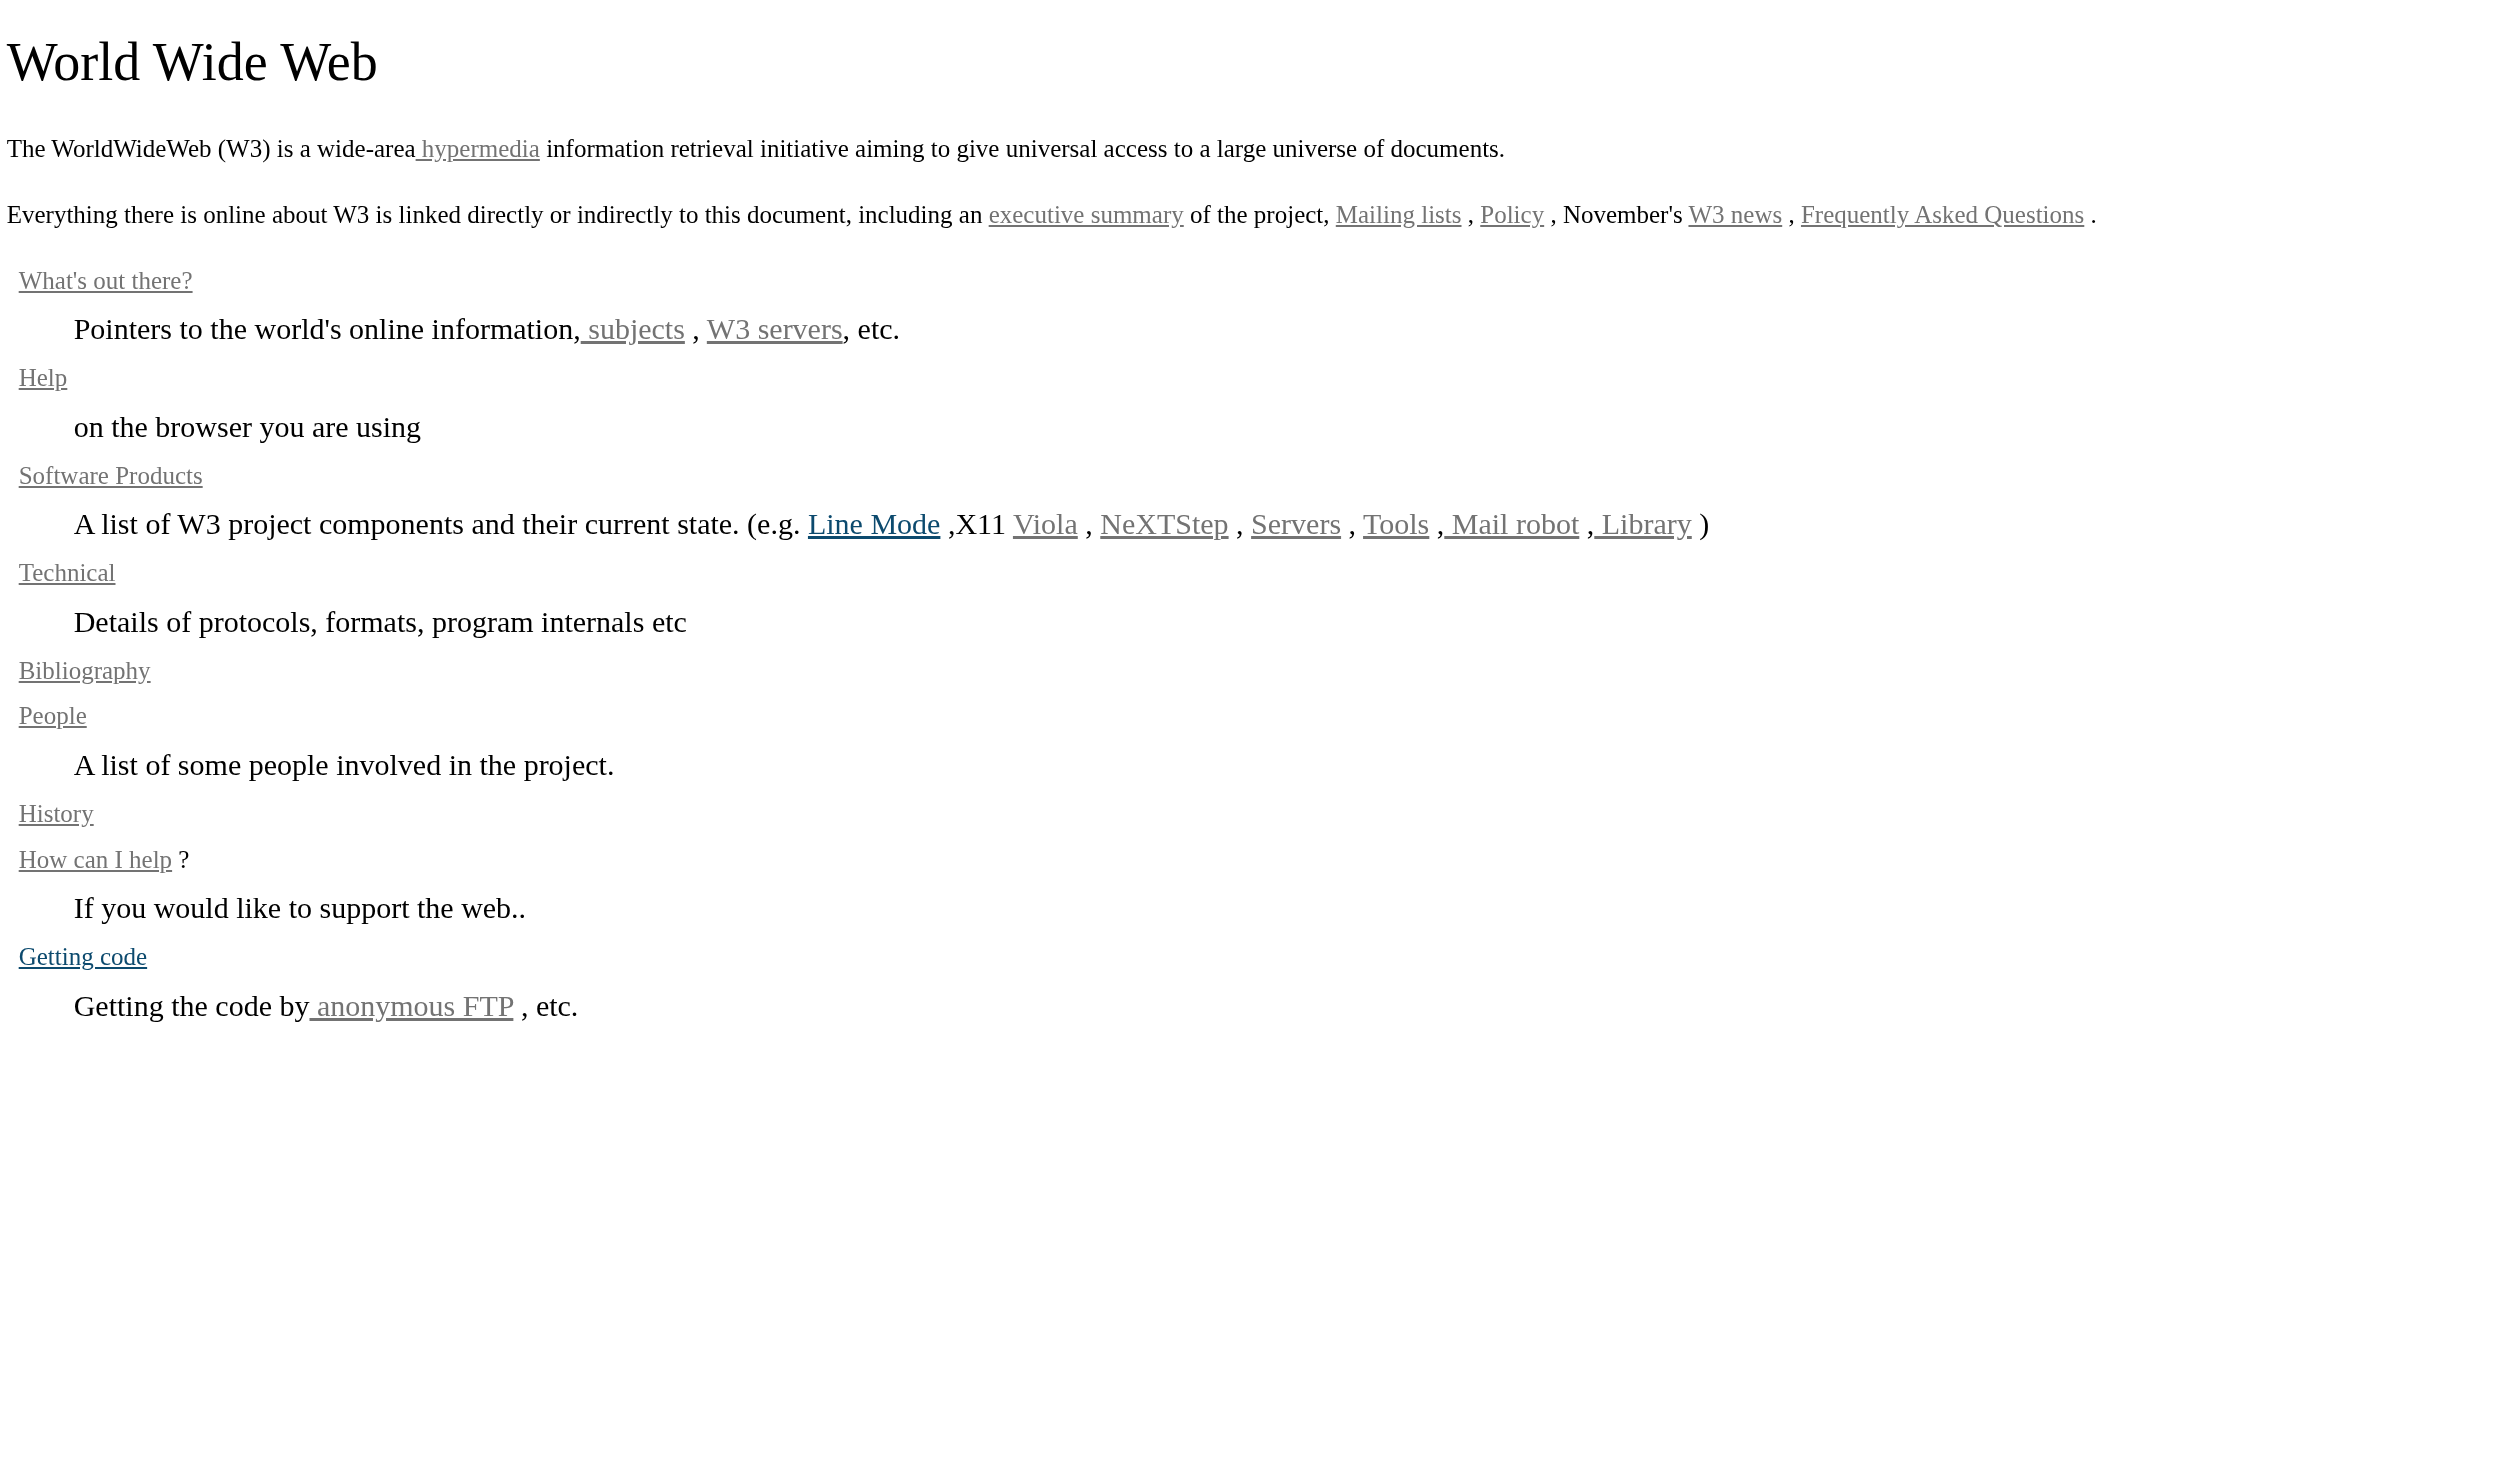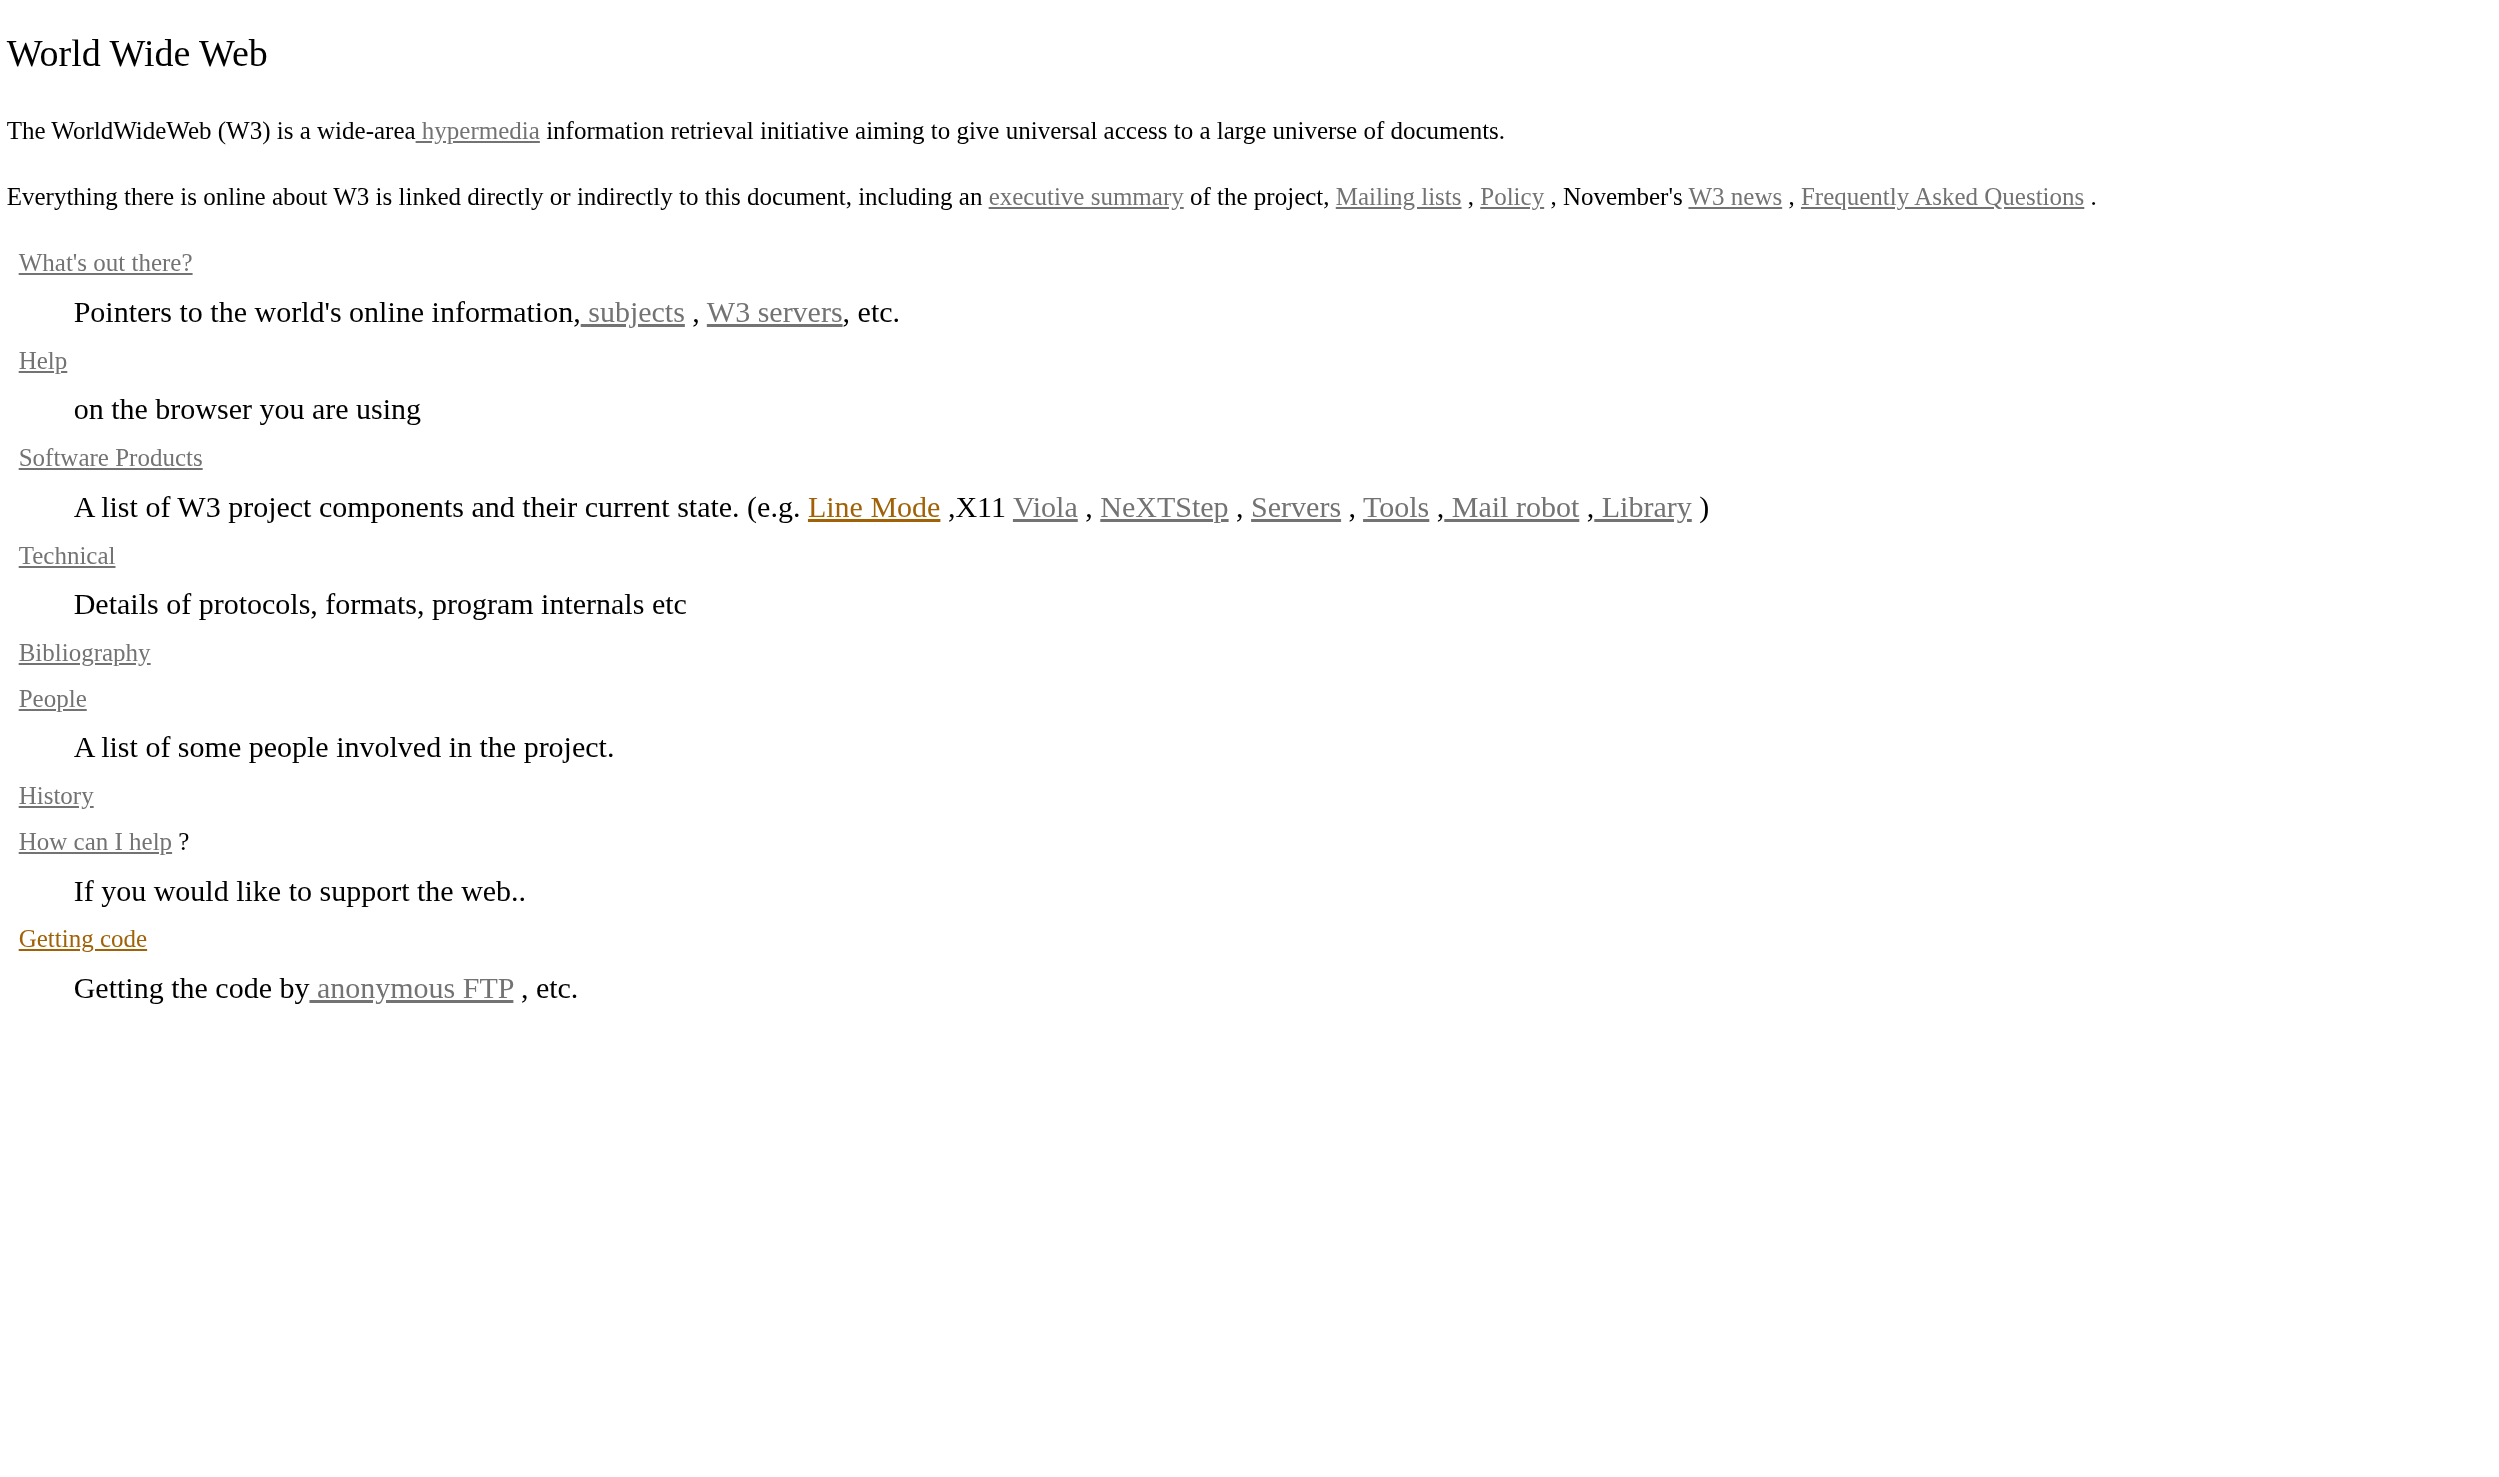--- a/index.html
+++ b/index.html
@@ -12,36 +12,36 @@
     color: #000000;
     font-size: 25px;
     line-height: 1.28;
     width: 2500px;
     min-height: 1478px;
     box-sizing: border-box;
     padding: 15px 13.4px 13.4px 6.7px;
     -webkit-font-smoothing: antialiased;
   }
   h1.page-title {
-    font-size: 38px;
+    font-size: 54px;
     font-weight: normal;
     margin: 18.4px 0 40px 0;
     line-height: 1.1;
   }
   p.para {
     margin: 0 0 34px 0;
     font-size: 25px;
   }
   a.link {
     color: #737373;
     text-decoration: underline;
     cursor: pointer;
   }
   a.link.visited {
-    color: #a16207;
+    color: #0c4a6e;
   }
   dl.dir {
     margin: 0;
     padding: 0;
   }
   dt.term {
     margin: 12px;
     padding: 0 0 1.7px 0;
     font-size: 25px;
   }

